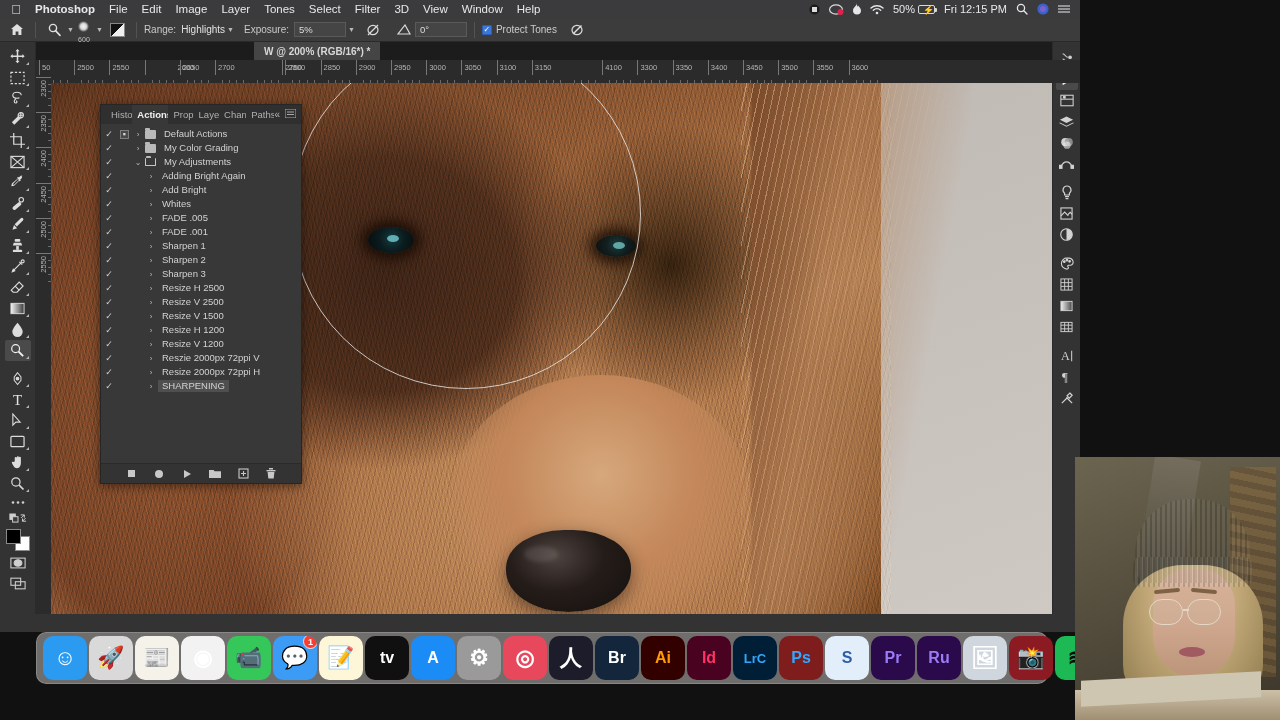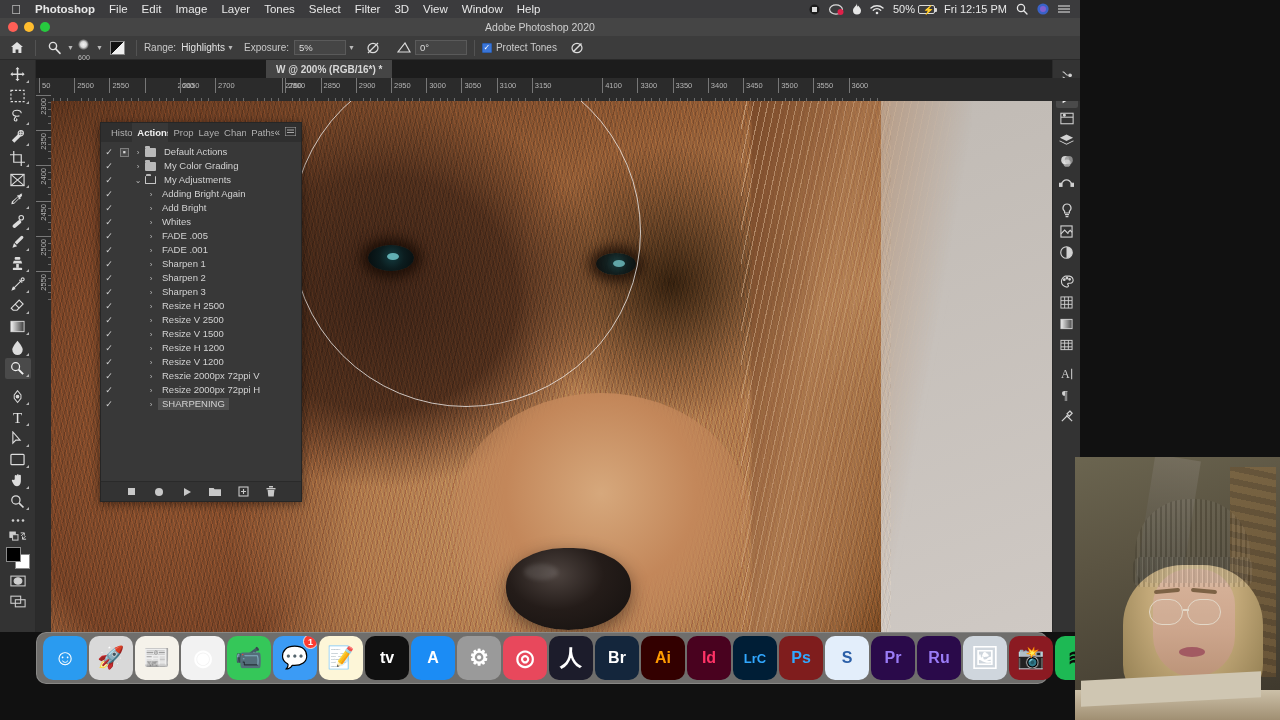--- a/index.html
+++ b/index.html
@@ -73,21 +73,21 @@
   .tool.nocorner:after { display:none; }
   .tool-sep { height:7px; }
   .swatches { position:relative; width:26px; height:24px; margin-top:2px;}
   .sw-bg { position:absolute; right:1px; bottom:1px; width:15px; height:15px;
     background:#fff; border:1px solid #8a8a8a; }
   .sw-fg { position:absolute; left:1px; top:1px; width:15px; height:15px;
     background:#000; border:1px solid #8a8a8a; }
 
   
   .docarea { flex:1; position:relative; background:#1c1c1c; overflow:hidden; }
-  .doctab { position:absolute; left:230px; top:0; height:18px; background:#454545;
+  .doctab { position:absolute; left:218px; top:0; height:18px; background:#454545;
     display:flex; align-items:center; padding:0 10px; font-size:10px; color:#d8d8d8;
     font-weight:bold; z-index:6; }
   .ruler-h { position:absolute; left:0; top:18px; right:0; height:23px;
     background:#2b2b2b; overflow:hidden; z-index:5; }
   .rtick { position:absolute; top:0; height:15px; border-left:1px solid #777;
     font-size:7.5px; color:#b5b5b5; padding-left:2px; padding-top:3px; }
   .rminor { position:absolute; bottom:0; height:3px; border-left:1px solid #6a6a6a; }
   .ruler-v { position:absolute; left:0; top:33px; width:15px; bottom:0;
     background:#2b2b2b; z-index:5; overflow:hidden; }
   .vtick { position:absolute; left:0; width:15px; border-top:1px solid #777;
@@ -298,28 +298,20 @@
             <line x1="0" y1="2" x2="12" y2="2" stroke="#cfcfcf" stroke-width="1.2"></line>
             <line x1="0" y1="5" x2="12" y2="5" stroke="#cfcfcf" stroke-width="1.2"></line>
             <line x1="0" y1="8" x2="12" y2="8" stroke="#cfcfcf" stroke-width="1.2"></line>
           </svg>
       </span>
     </div>
   </div>
 
   <div class="ps-win">
 
-    <div class="ps-titlebar">
-      <div class="traffic">
-        <span class="tl r"></span>
-        <span class="tl y"></span>
-        <span class="tl g"></span>
-      </div>
-      <div class="ps-title">Adobe Photoshop 2020</div>
-    </div>
 
     <div class="optbar">
       <span class="opt-ic">
         <svg width="14" height="13" viewBox="0 0 14 13">
             <path d="M7 1 1 6h1.6v6h3V8.4h2.8V12h3V6H13z" fill="#e0e0e0"></path>
           </svg>
       </span>
       <div class="opt-sep"></div>
       <span class="opt-ic">
         <svg width="15" height="14" viewBox="0 0 15 14">

